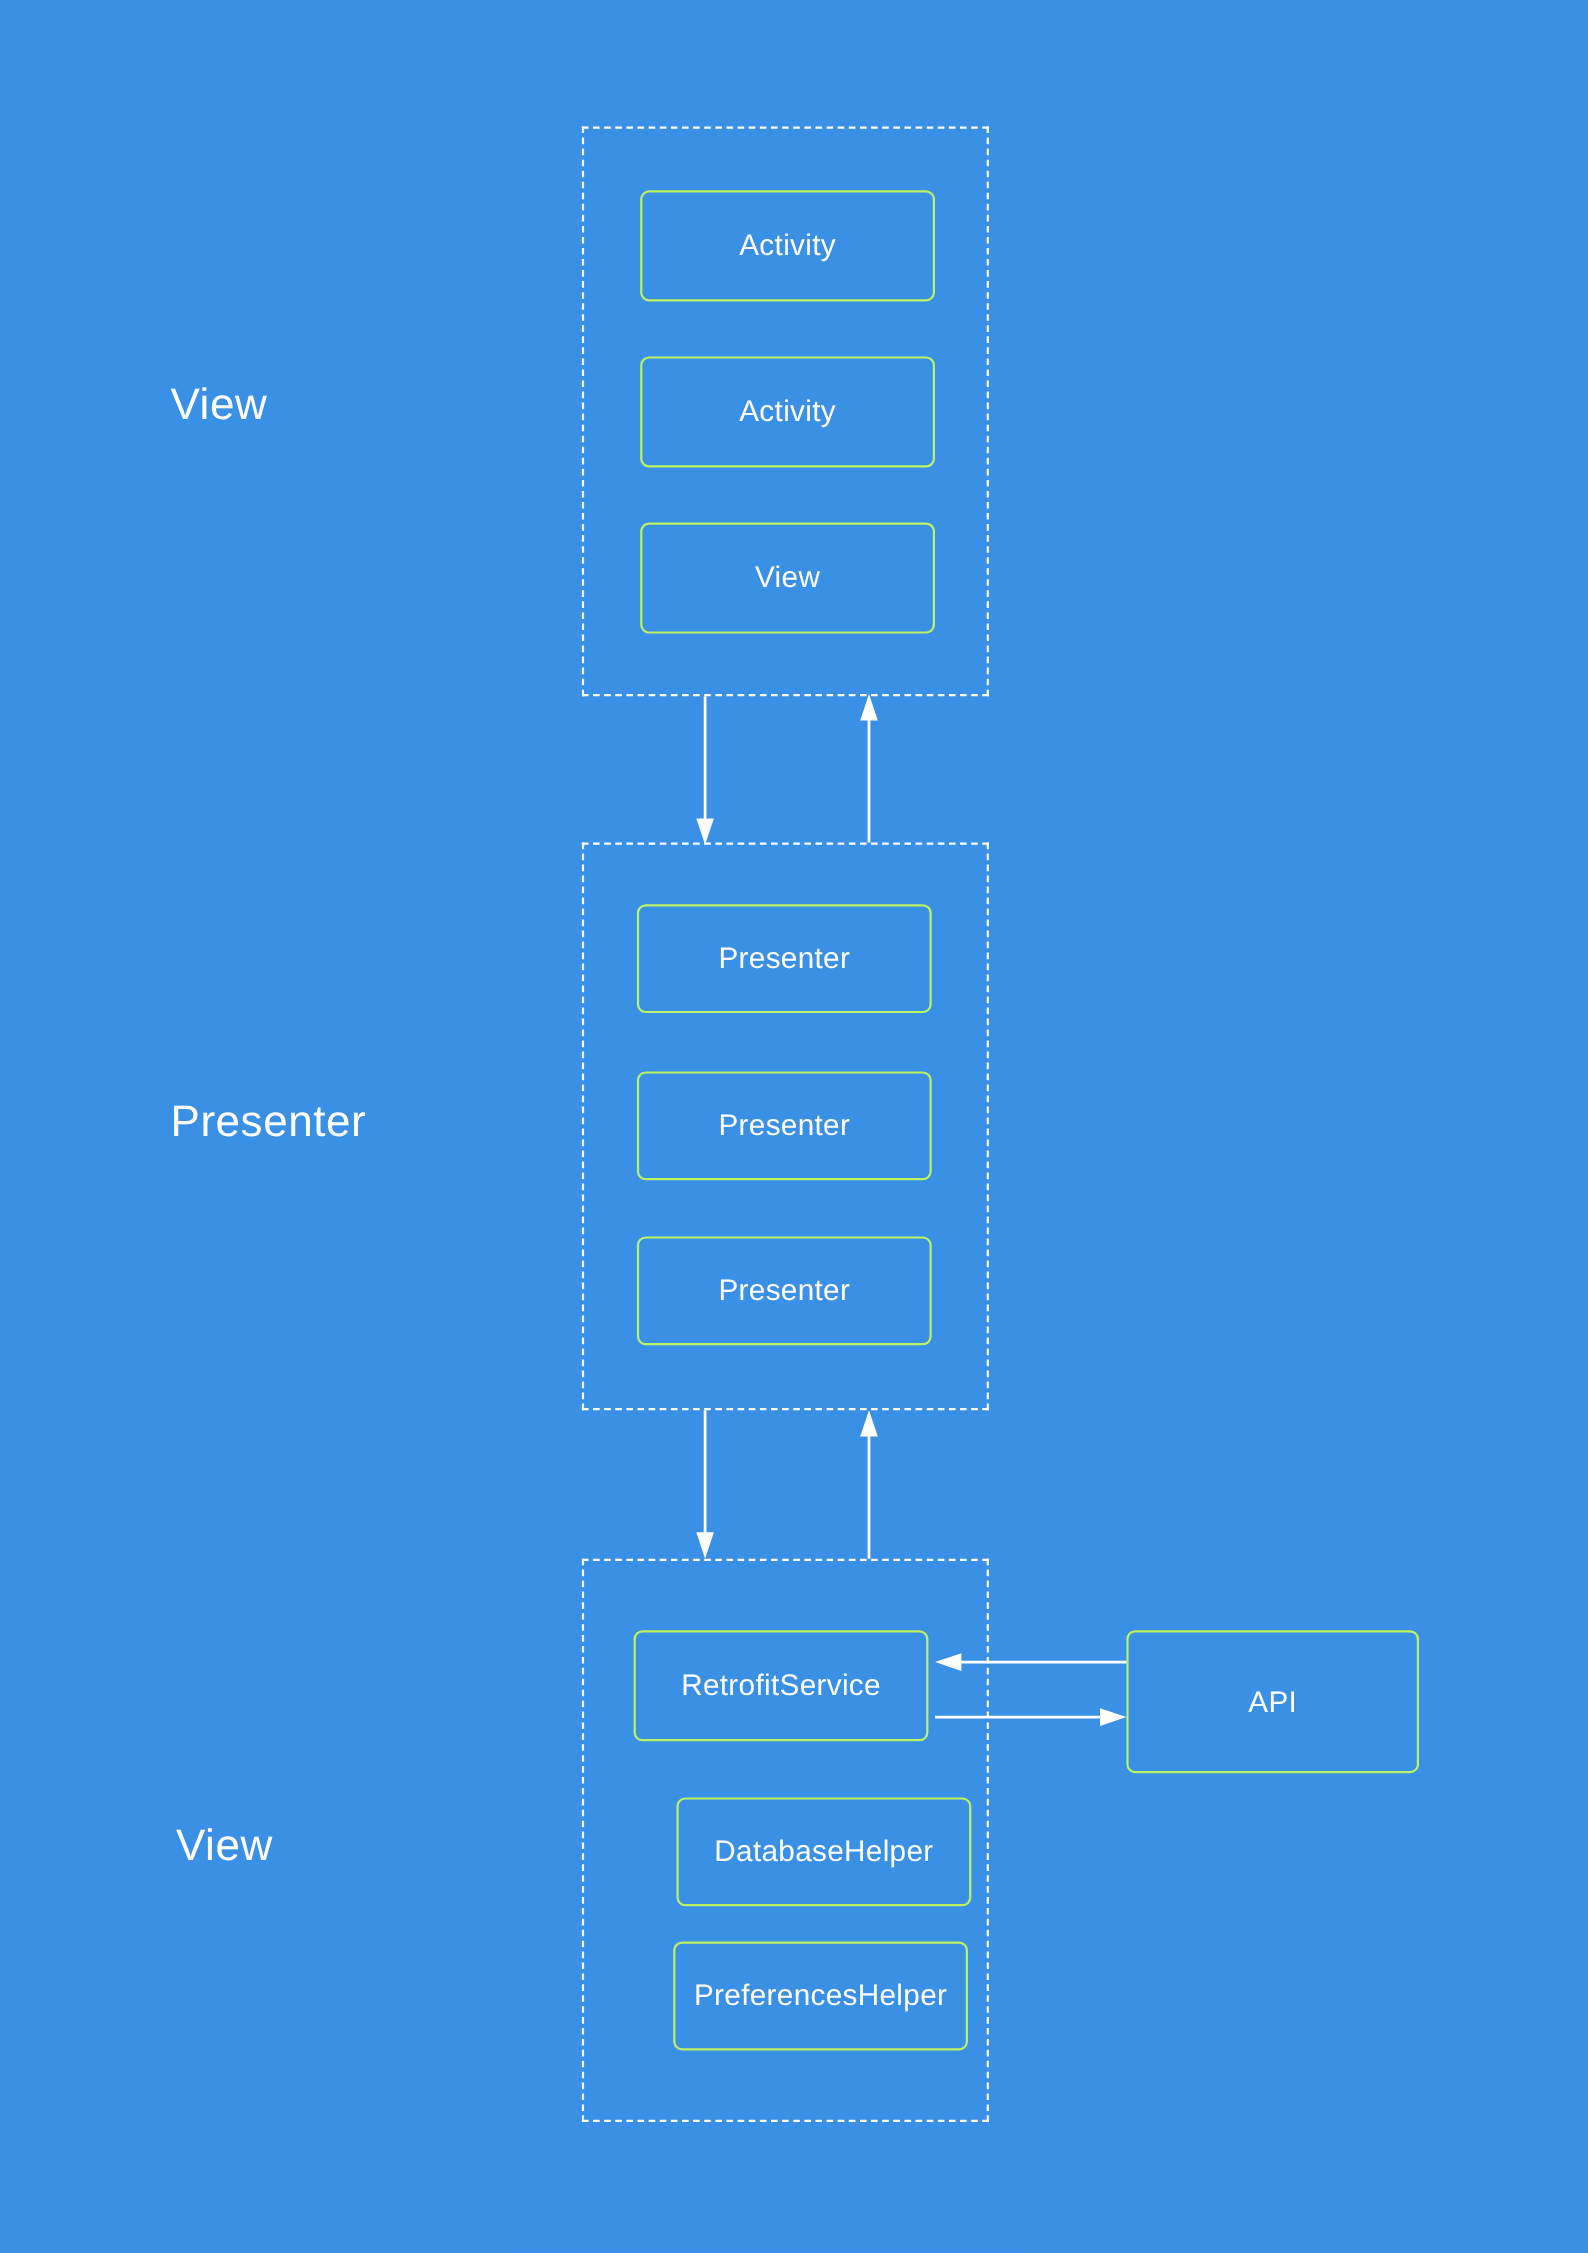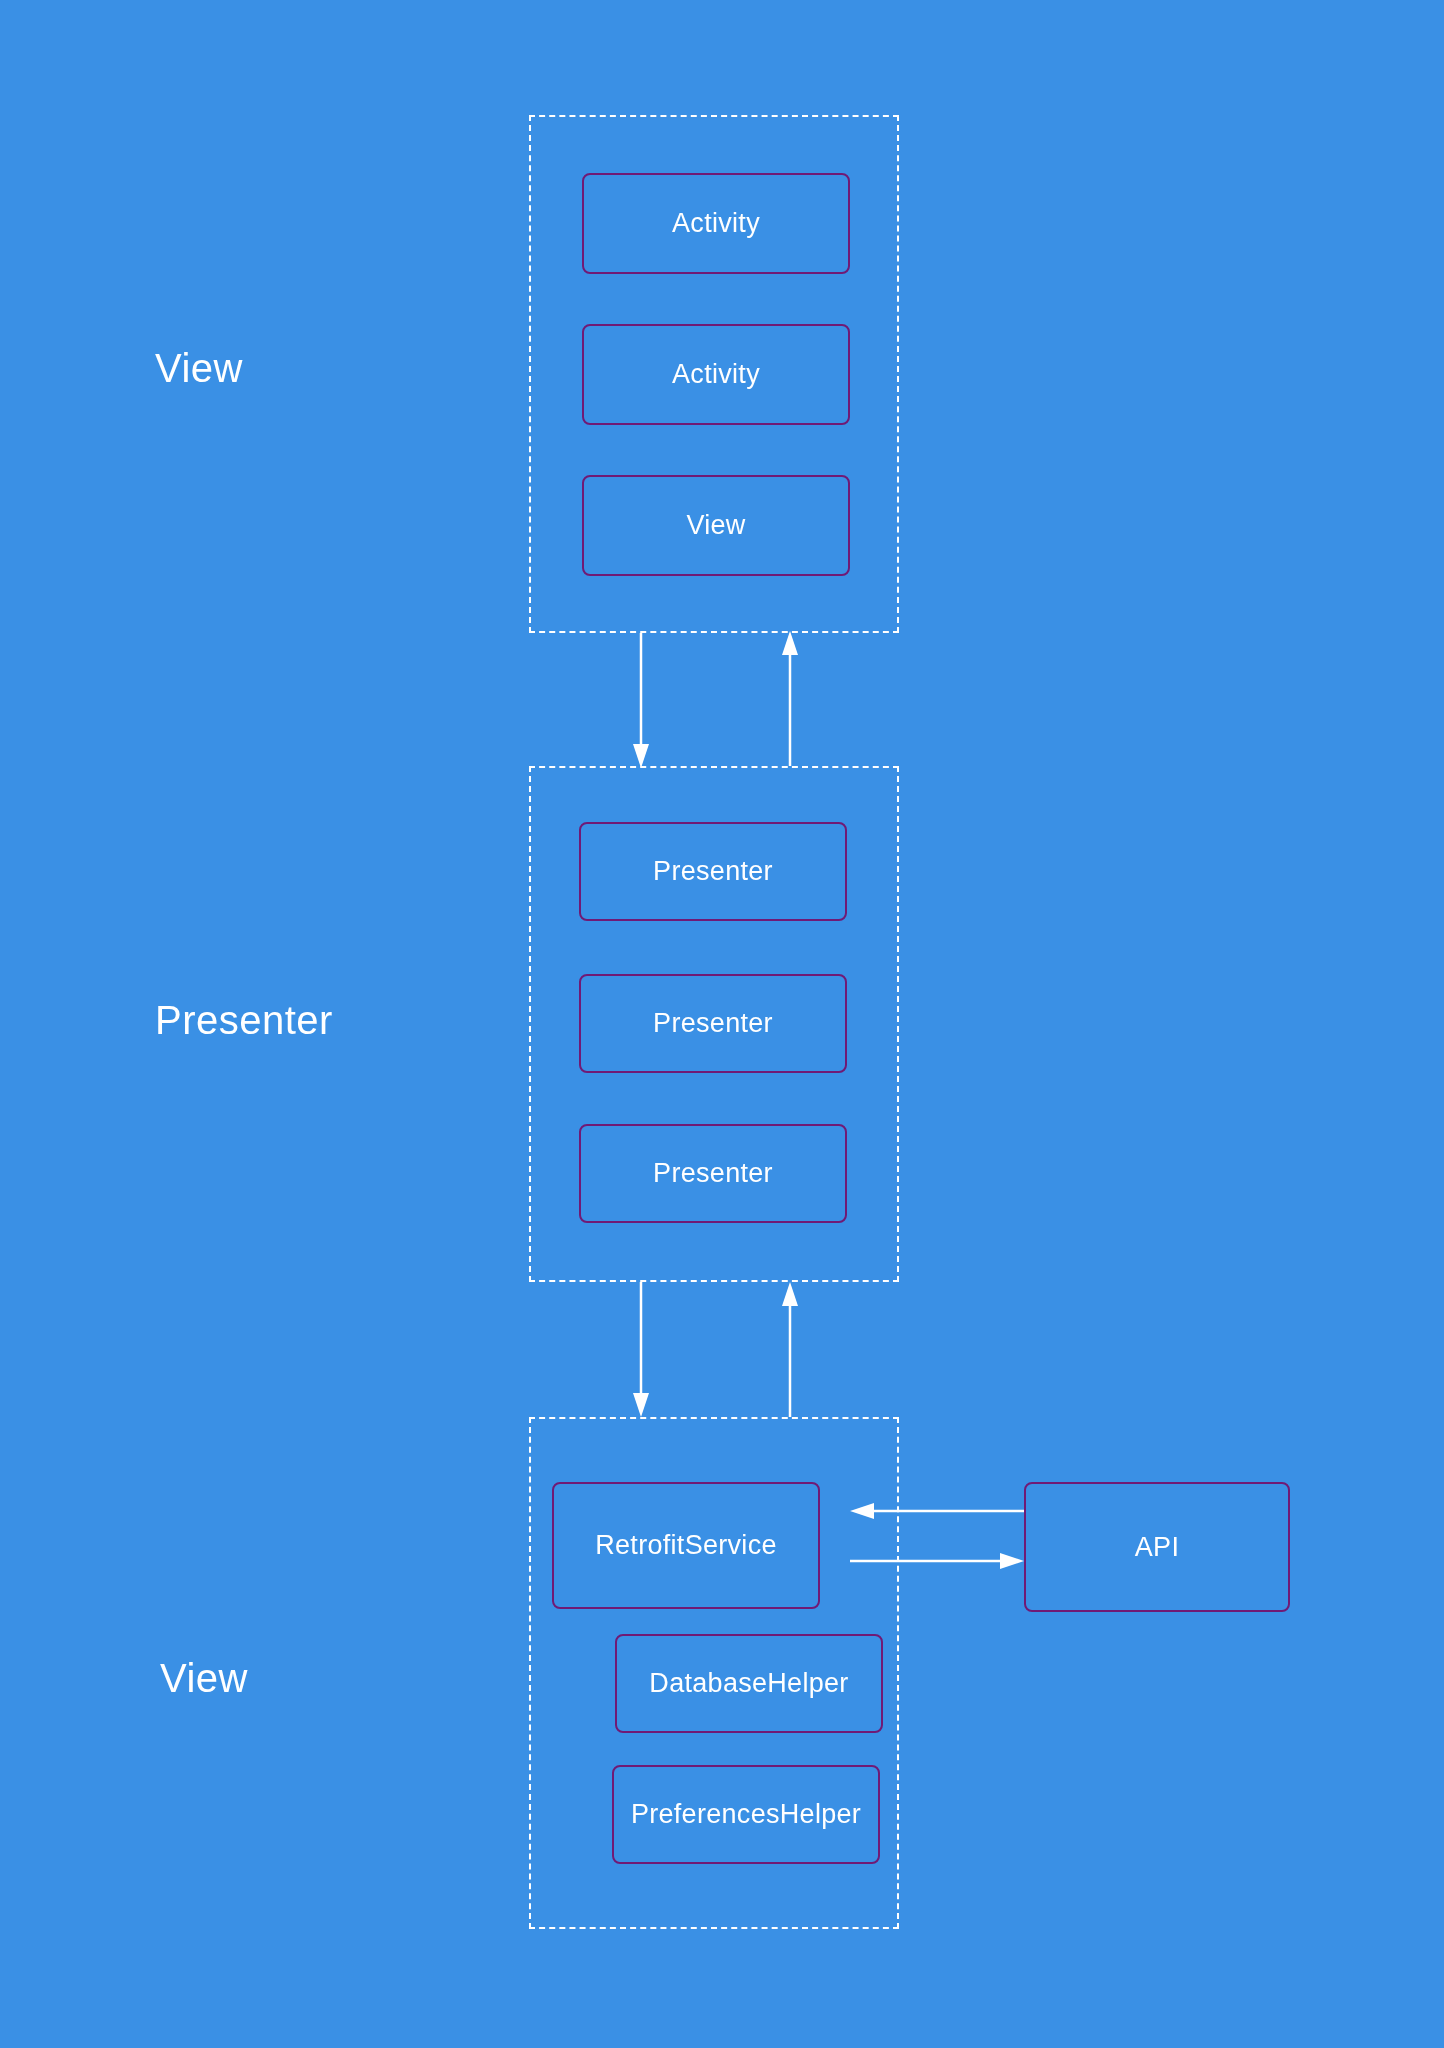--- a/index.html
+++ b/index.html
@@ -32,21 +32,21 @@
     position: absolute;
     border: 2px dashed #ffffff;
     box-sizing: border-box;
     background: transparent;
   }
 
   
   .node {
     position: absolute;
     box-sizing: border-box;
-    border: 2px solid #701a75;
+    border: 2px solid #bef264;
     border-radius: 8px;
     color: #ffffff;
     font-size: 27px;
     font-weight: 300;
     display: flex;
     align-items: center;
     justify-content: center;
     letter-spacing: 0.3px;
     white-space: nowrap;
     background: transparent;
@@ -95,21 +95,21 @@
 
   <div class="node" style="left:579px; top:822px; width:268px; height:99px;">Presenter</div>
 
   <div class="node" style="left:579px; top:974px; width:268px; height:99px;">Presenter</div>
 
   <div class="node" style="left:579px; top:1124px; width:268px; height:99px;">Presenter</div>
 
   <div class="group" style="left:529px; top:1417px; width:370px; height:512px;">
   </div>
 
-  <div class="node" style="left:552px; top:1482px; width:268px; height:127px;">RetrofitService</div>
+  <div class="node" style="left:576px; top:1482px; width:268px; height:101px;">RetrofitService</div>
 
   <div class="node" style="left:582px; top:1634px; width:268px; height:99px;margin-left:33px;">DatabaseHelper</div>
 
   <div class="node" style="left:582px; top:1765px; width:268px; height:99px;margin-left:30px;">PreferencesHelper</div>
 
   <div class="node" style="left:1024px; top:1482px; width:266px; height:130px;">API</div>
 
   <svg id="arrows">
 
     <g>

